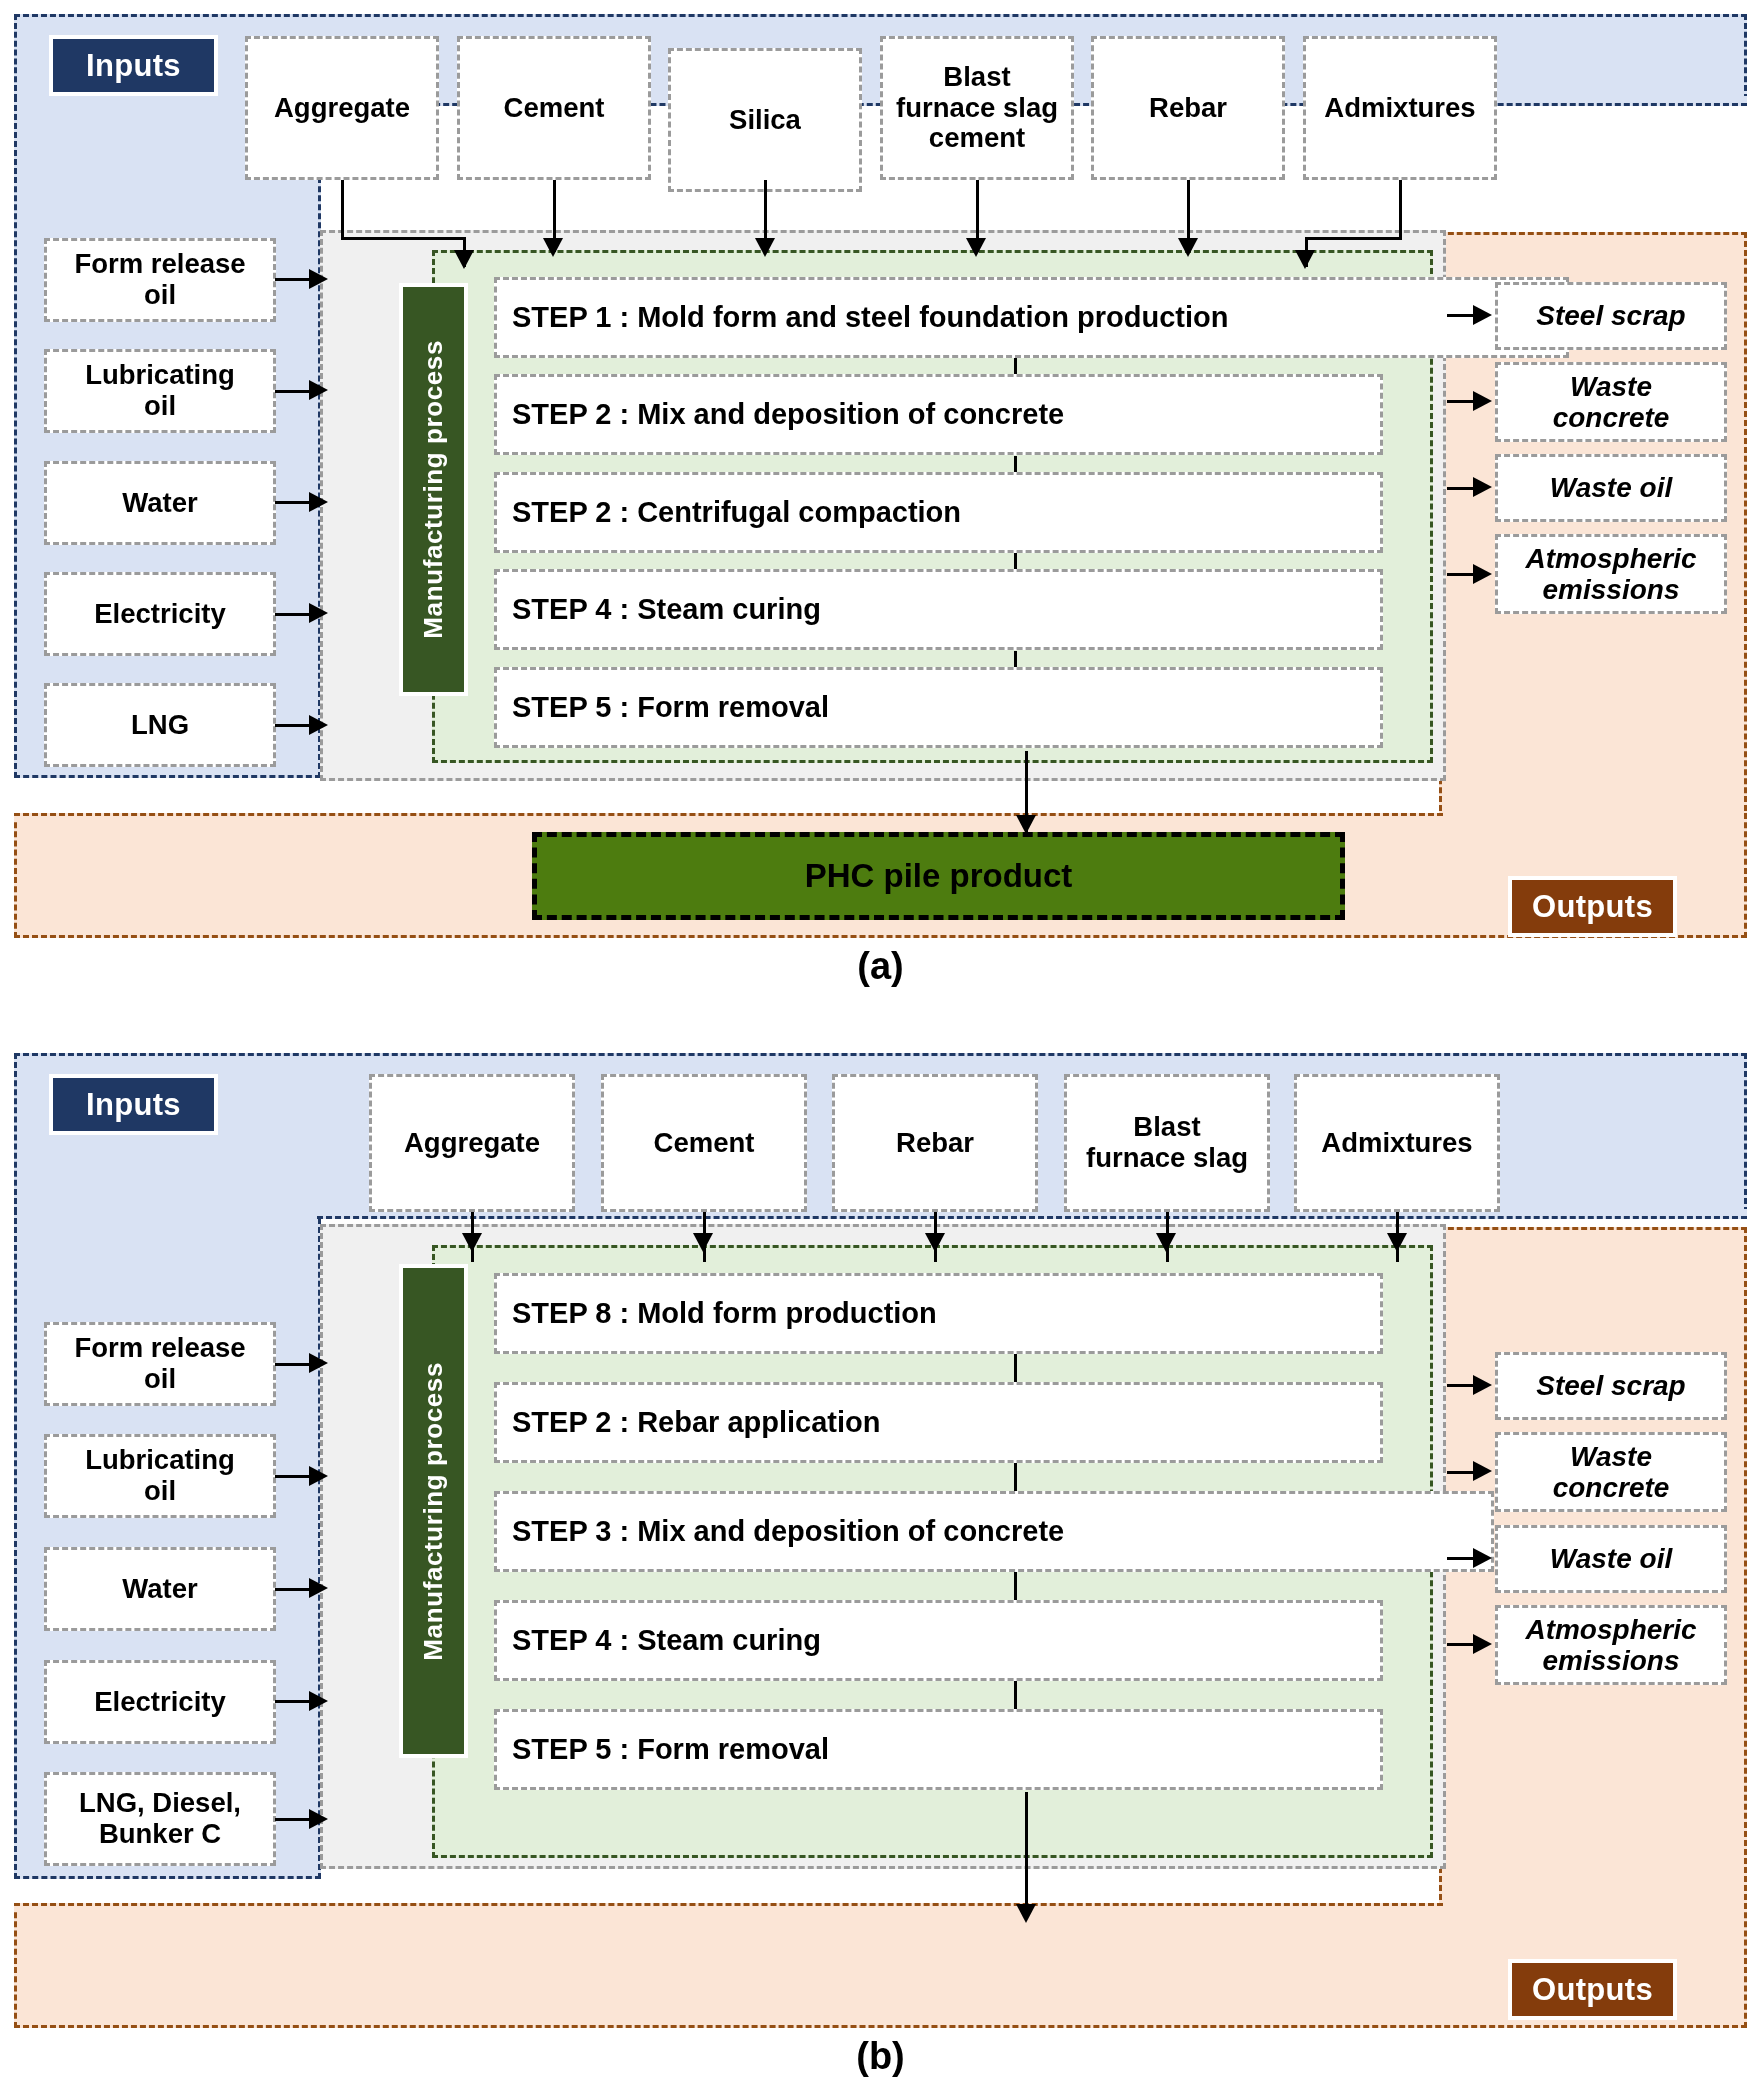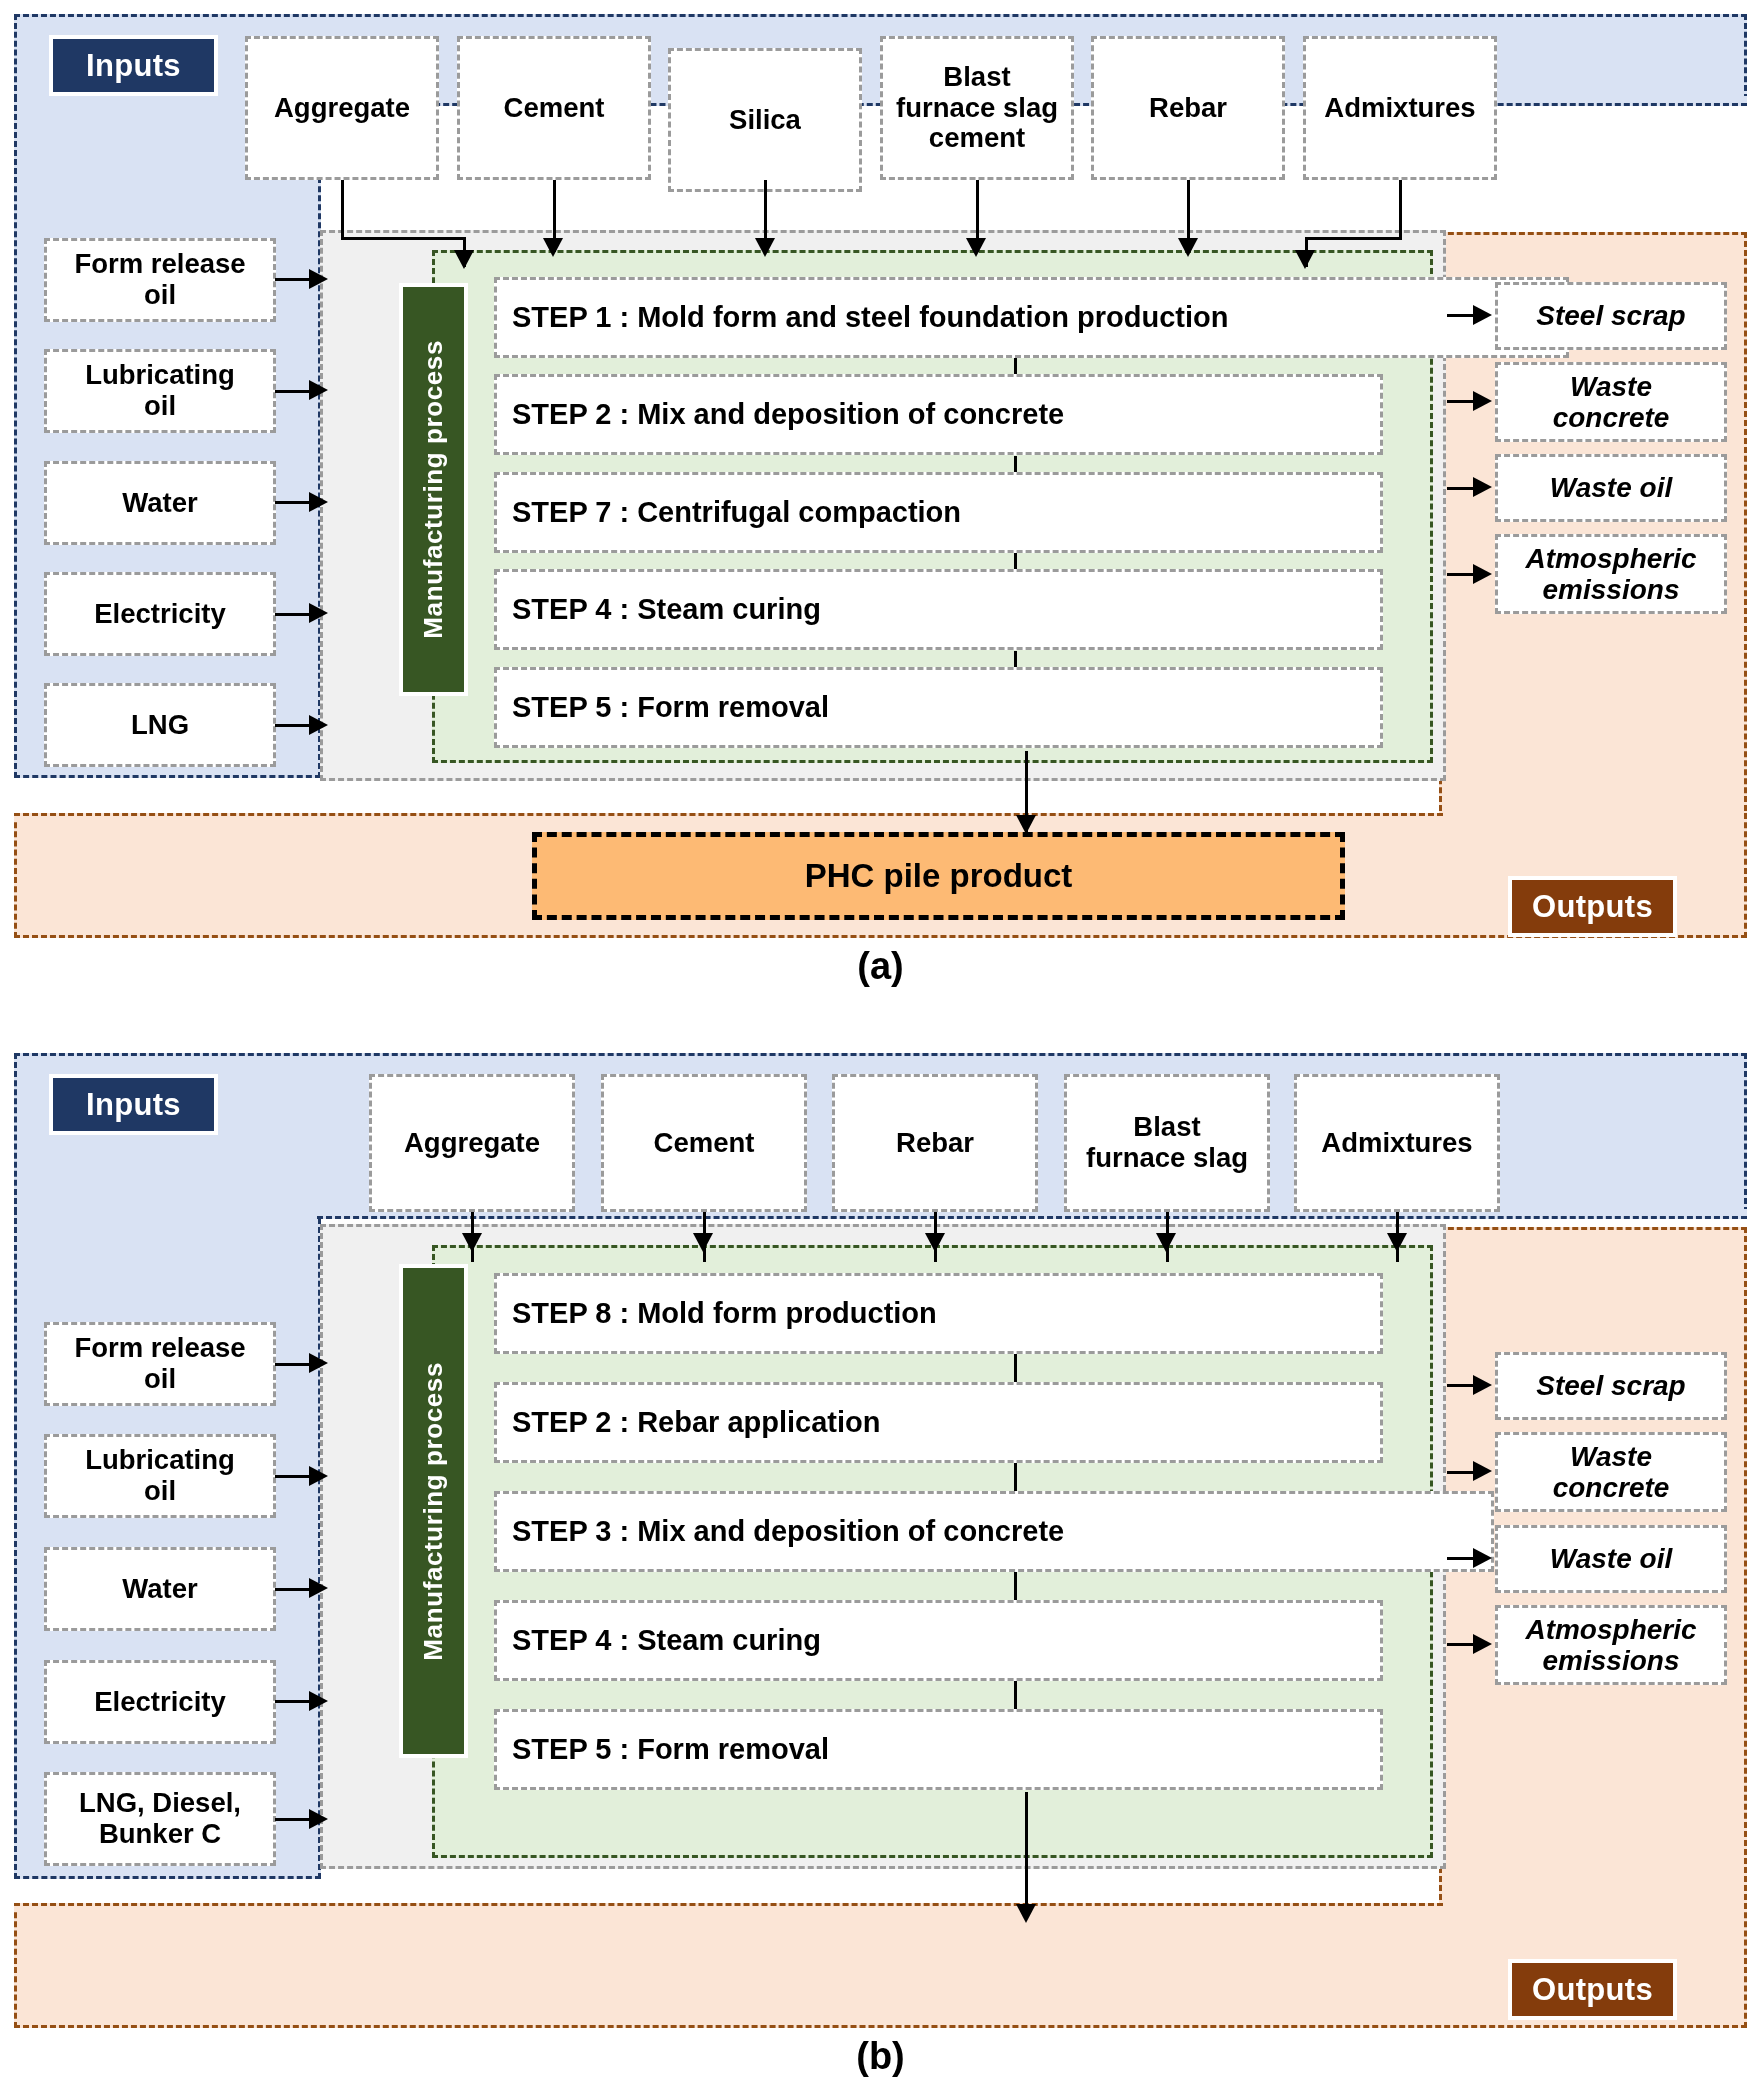--- a/index.html
+++ b/index.html
@@ -23,21 +23,21 @@
   
   .dbox{position:absolute;background:#ffffff;border:3.8px dashed #9b9b9b;box-sizing:border-box;
         display:flex;align-items:center;justify-content:center;text-align:center;
         color:#000;font-weight:bold;line-height:1.12;padding:1.3px 3.8px;}
   .dbox.mat{font-size:27.5px;}
   .dbox.side{font-size:27.5px;}
   .dbox.out{font-size:28px;font-style:italic;}
   .step{position:absolute;background:#ffffff;border:3.8px dashed #9b9b9b;box-sizing:border-box;
         display:flex;align-items:center;justify-content:flex-start;
         color:#000;font-size:29px;font-weight:bold;padding-left:15px;}
-  .product{position:absolute;background:#fdba74;border:5.6px dashed #000000;box-sizing:border-box;
+  .product{position:absolute;background:#4d7c0f;border:5.6px dashed #000000;box-sizing:border-box;
            display:flex;align-items:center;justify-content:center;
            color:#000;font-size:33px;font-weight:bold;}
 
   
   .vlabel{position:absolute;background:#375623;border:4.4px solid #ffffff;box-sizing:border-box;
           display:flex;align-items:center;justify-content:center;}
   .vlabel span{writing-mode:vertical-rl;transform:rotate(180deg);color:#fff;
                font-size:26px;font-weight:bold;letter-spacing:0.6px;white-space:nowrap;}
 
   
@@ -126,21 +126,21 @@
     <div class="hline" style="left:1305px;top:237px;width:97px;"></div>
     <div class="vline" style="left:1305px;top:237px;height:30px;"></div>
     <div class="arrow-down" style="left:1295px;top:250px;"></div>
 
     <div class="vlabel" style="left:399px;top:283px;width:69px;height:413px;">
       <span>Manufacturing process</span>
     </div>
 
     <div class="step" style="left:494px;top:277px;width:1075px;height:81px;">STEP 1 : Mold form and steel foundation production</div>
     <div class="step" style="left:494px;top:374px;width:889px;height:81px;">STEP 2 : Mix and deposition of concrete</div>
-    <div class="step" style="left:494px;top:472px;width:889px;height:81px;">STEP 7 : Centrifugal compaction</div>
+    <div class="step" style="left:494px;top:472px;width:889px;height:81px;">STEP 2 : Centrifugal compaction</div>
     <div class="step" style="left:494px;top:569px;width:889px;height:81px;">STEP 4 : Steam curing</div>
     <div class="step" style="left:494px;top:667px;width:889px;height:81px;">STEP 5 : Form removal</div>
 
     <div class="sep" style="left:1014px;top:358px;height:16.3px;"></div>
     <div class="sep" style="left:1014px;top:456px;height:16.3px;"></div>
     <div class="sep" style="left:1014px;top:553px;height:16.3px;"></div>
     <div class="sep" style="left:1014px;top:651px;height:16.3px;"></div>
 
     <div class="dbox out" style="left:1495px;top:282px;width:232px;height:68px;">Steel scrap</div>
     <div class="dbox out" style="left:1495px;top:362px;width:232px;height:80px;white-space:pre-line;">Waste

